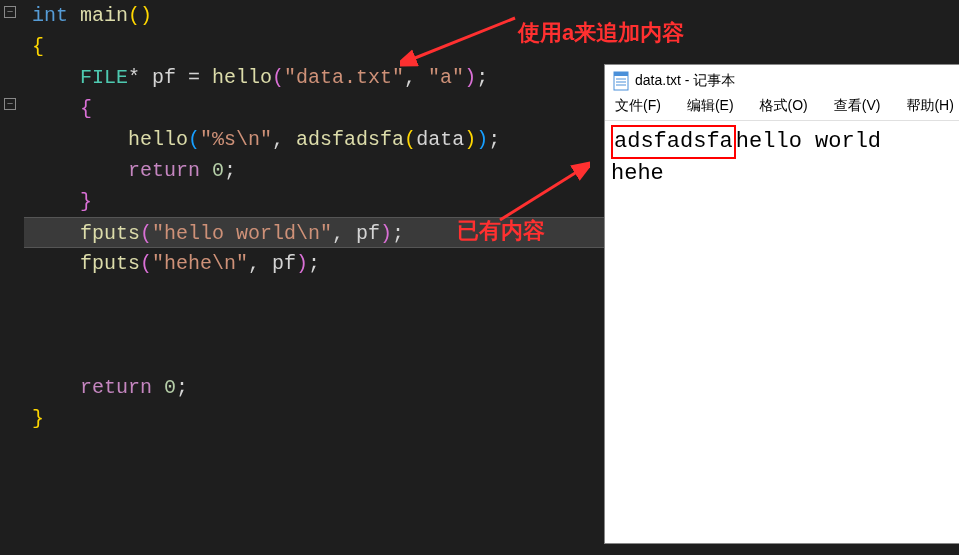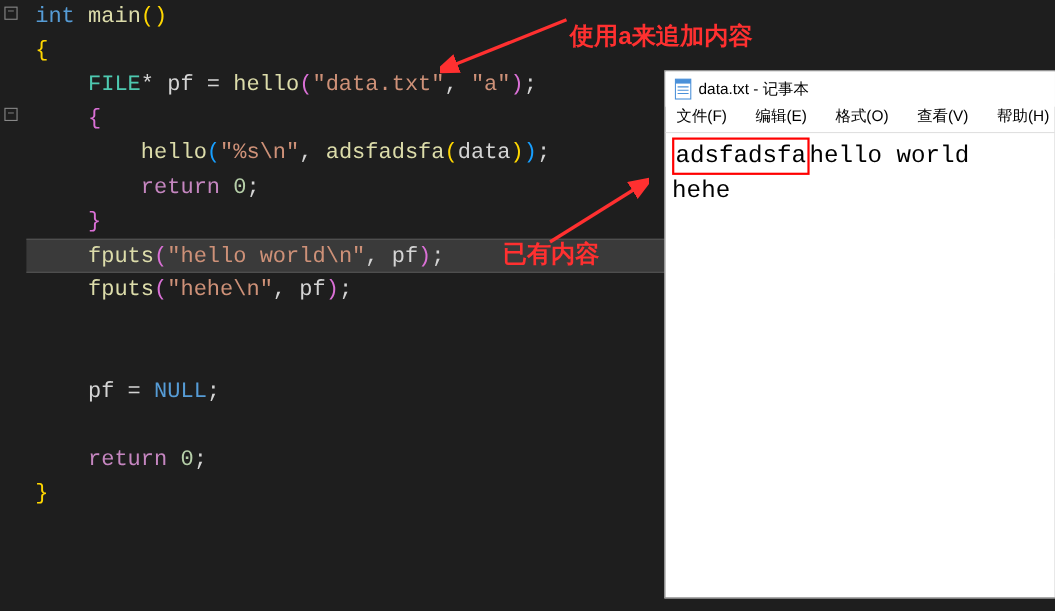--- a/index.html
+++ b/index.html
@@ -140,21 +140,20 @@
   <div class="code-line"><span class="br1">{</span></div>
   <div class="code-line"><span class="type">    FILE</span><span>* pf = </span><span class="func">hello</span><span class="br2">(</span><span class="str">"data.txt"</span><span>, </span><span class="str">"a"</span><span class="br2">)</span><span>;</span></div>
   <div class="code-line"><span class="br2">    {</span></div>
   <div class="code-line"><span class="func">        hello</span><span class="br3">(</span><span class="str">"%s\n"</span><span>, </span><span class="func">adsfadsfa</span><span class="br1">(</span><span>data</span><span class="br1">)</span><span class="br3">)</span><span>;</span></div>
   <div class="code-line"><span class="macro">        return</span><span class="num"> 0</span><span>;</span></div>
   <div class="code-line"><span class="br2">    }</span></div>
   <div class="code-line highlight-line"><span class="func">    fputs</span><span class="br2">(</span><span class="str">"hello world\n"</span><span>, pf</span><span class="br2">)</span><span>;</span></div>
   <div class="code-line"><span class="func">    fputs</span><span class="br2">(</span><span class="str">"hehe\n"</span><span>, pf</span><span class="br2">)</span><span>;</span></div>
   <div class="code-line"></div>
   <div class="code-line"></div>
-  <div class="code-line"><span>    pf = </span><span class="kw">NULL</span><span>;</span></div>
   <div class="code-line"></div>
   <div class="code-line"><span class="macro">    return</span><span class="num"> 0</span><span>;</span></div>
   <div class="code-line"><span class="br1">}</span></div>
 </div>
 
 <div class="annotation-red annot-top">使用a来追加内容</div>
 <div class="annotation-red annot-mid">已有内容</div>
 <div class="annotation-green annot-new">新增的</div>
 
 <svg class="arrow" style="left:400px;top:10px;width:120px;height:60px;">

